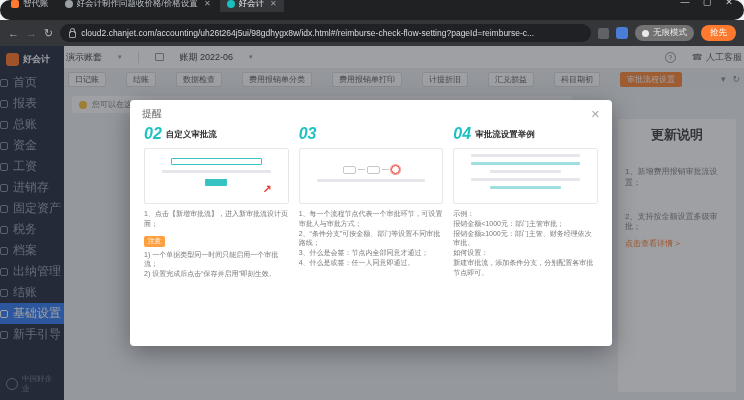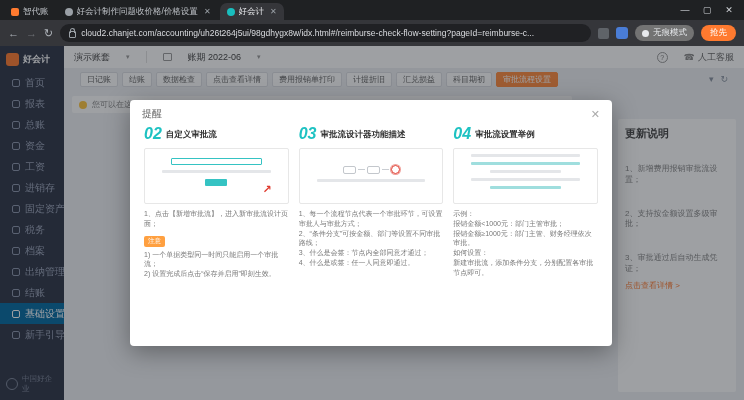--- a/index.html
+++ b/index.html
@@ -1,21 +1,21 @@
 <!DOCTYPE html>
 <html><head>
 <meta charset="utf-8">
 <style>
   * { box-sizing: border-box; margin: 0; padding: 0; }
   html, body { background: #1f2123; }
   body { width: 744px; height: 400px; font-family: "Liberation Sans", "DejaVu Sans", sans-serif; }
   .screen { position: relative; width: 744px; height: 400px; overflow: hidden; background: #f0f2f5; }
 
   
-  .tabstrip { height: 20px; background: #1f2123; display: flex; align-items: flex-end; padding: 0 4px; gap: 2px; }
+  .tabstrip { height: 20px; background: #1f2123; display: flex; align-items: flex-end; padding: 8px 4px; gap: 2px; border-radius: 10px; }
   .btab { display: flex; align-items: center; gap: 4px; height: 17px; padding: 0 7px; border-radius: 7px 7px 0 0; font-size: 8.5px; color: #bdc1c6; max-width: 170px; cursor: pointer; }
   .btab.active { background: #35363a; color: #e8eaed; }
   .fav { width: 8px; height: 8px; border-radius: 2px; flex: 0 0 auto; }
   .fav.orange { background: #ff7a2f; }
   .fav.gray { background: #9aa0a6; border-radius: 50%; }
   .fav.teal { background: #19bebe; border-radius: 50%; }
   .btab-label { overflow: hidden; text-overflow: ellipsis; white-space: nowrap; }
   .tclose { font-size: 8px; color: #9aa0a6; margin-left: 2px; }
   .winctl { margin-left: auto; display: flex; height: 20px; }
   .winctl span { width: 22px; text-align: center; font-size: 9px; color: #cfd2d6; line-height: 20px; }
@@ -32,51 +32,51 @@
   .incog { display: flex; align-items: center; gap: 4px; background: #737373; border-radius: 9px; height: 16px; padding: 0 7px; color: #e8eaed; font-size: 8.5px; flex: 0 0 auto; }
   .incog-dot { width: 7px; height: 7px; border-radius: 50%; background: #e8eaed; }
   .promo { height: 16px; border: none; border-radius: 9px; background: #ff7a2f; color: #fff; font-size: 8.5px; padding: 1px 9px; cursor: pointer; flex: 0 0 auto; }
 
   
   .app { position: relative; height: 354px; display: flex; background: #f0f2f5; }
   .sidebar { width: 64px; background: #2d3446; color: #9aa3b8; display: flex; flex-direction: column; flex: 0 0 auto; }
   .brand { display: flex; align-items: center; gap: 4px; height: 26px; padding: 0 6px; color: #fff; }
   .brand-icon { width: 13px; height: 13px; border-radius: 3px; background: #ff7a2f; flex: 0 0 auto; }
   .brand-name { font-size: 9px; font-weight: bold; white-space: nowrap; }
-  .sitem { display: flex; align-items: center; gap: 5px; height: 21px; padding: 0 12px; font-size: 10px; cursor: pointer; white-space: nowrap; }
+  .sitem { display: flex; align-items: center; gap: 5px; height: 21px; padding: 0 0; font-size: 12px; cursor: pointer; white-space: nowrap; }
   .sicon { width: 8px; height: 8px; border: 1px solid #8b94ab; border-radius: 2px; flex: 0 0 auto; }
-  .sitem.active { background: #0369a1; color: #fff; }
+  .sitem.active { background: #3b82f6; color: #fff; }
   .sitem.active .sicon { border-color: #fff; }
   .sfooter { margin-top: auto; display: flex; align-items: center; gap: 4px; padding: 6px; font-size: 7.5px; color: #7d8699; }
   .sfooter-icon { width: 12px; height: 12px; border-radius: 50%; border: 1px solid #7d8699; flex: 0 0 auto; }
 
   .main { flex: 1; display: flex; flex-direction: column; min-width: 0; }
-  .appheader { height: 22px; background: #fff; display: flex; align-items: center; gap: 16px; padding: 0 10px; font-size: 9px; color: #444; }
+  .appheader { height: 22px; background: #fff; display: flex; align-items: center; gap: 16px; padding: 0 2px; font-size: 9px; color: #444; }
   .caret { font-size: 7px; color: #999; }
   .vdiv { width: 1px; height: 12px; background: #e0e0e0; }
   .cal { width: 9px; height: 8px; border: 1px solid #999; border-radius: 1px; }
   .spacer { flex: 1; }
   .helpq { width: 11px; height: 11px; border-radius: 50%; border: 1px solid #999; color: #777; font-size: 7px; display: flex; align-items: center; justify-content: center; }
   .support { display: flex; align-items: center; gap: 3px; color: #666; }
   .support-icon { color: #888; font-size: 9px; }
 
-  .pilltabs { height: 22px; background: #eef0f3; display: flex; align-items: center; gap: 4px; padding: 0 16px; overflow: hidden; }
+  .pilltabs { height: 22px; background: #eef0f3; display: flex; align-items: center; gap: 20px; padding: 0 4px; overflow: hidden; }
   .pill { height: 15px; display: flex; align-items: center; padding: 0 6px; background: #fff; border: 1px solid #dcdfe4; border-radius: 2px; font-size: 8px; color: #666; white-space: nowrap; cursor: pointer; }
   .pill.active { background: #ff8a3d; border-color: #ff8a3d; color: #fff; }
   .pill-extra { margin-left: auto; display: flex; gap: 7px; color: #8892a0; font-size: 9px; }
 
   .content { position: relative; flex: 1; background: #f0f2f5; }
   .hintbar { position: absolute; left: 8px; top: 6px; width: 500px; height: 17px; background: #fff; border-radius: 2px; display: flex; align-items: center; gap: 5px; padding: 0 7px; font-size: 8px; color: #888; overflow: hidden; white-space: nowrap; }
   .bulb { width: 8px; height: 8px; border-radius: 50%; background: #ffc53d; flex: 0 0 auto; }
   .lpanel { position: absolute; left: 8px; top: 29px; bottom: 8px; width: 56px; background: #fff; border-radius: 2px; padding: 5px 4px; font-size: 8px; color: #666; }
   .lpanel-title { font-weight: bold; color: #555; margin-bottom: 6px; }
   .lpanel-item { height: 15px; line-height: 15px; padding: 0 4px; border-radius: 2px; margin-bottom: 3px; white-space: nowrap; overflow: hidden; cursor: pointer; }
   .lpanel-item.active { background: #00b4b4; color: #fff; }
   .rpanel { position: absolute; right: 8px; top: 29px; bottom: 8px; width: 118px; background: #fff; border-radius: 2px; padding: 7px; font-size: 8px; color: #888; overflow: hidden; }
-  .rpanel-title { font-weight: bold; color: #444; margin-bottom: 14px; font-size: 11px; }
+  .rpanel-title { font-weight: bold; color: #444; margin-bottom: 14px; font-size: 13px; text-align: center; }
   .rpanel-line { margin-bottom: 3px; line-height: 1.35; margin-top: 23px; }
   .rpanel-link { color: #ff7a2f; margin-top: 5px; cursor: pointer; }
 
   
   .overlay { position: absolute; inset: 0; background: rgba(25, 28, 36, .42); z-index: 5; }
   .modal { position: absolute; left: 130px; top: 54px; width: 482px; height: 246px; background: #fff; border-radius: 4px; box-shadow: 0 6px 24px rgba(0, 0, 0, .35); z-index: 10; display: flex; flex-direction: column; justify-content: center; }
   .modal-head { display: flex; align-items: center; justify-content: space-between; padding: 7px 12px 3px; }
   .modal-title { font-size: 10px; color: #666; }
   .modal-close { font-size: 11px; color: #aaa; cursor: pointer; line-height: 1; }
   .modal-body { display: flex; gap: 10px; padding: 2px 14px 10px; flex: 1; overflow: hidden; }
@@ -225,42 +225,41 @@
         <span class="support">
             <span class="support-icon">☎</span>
             <span>人工客服</span>
           </span>
       </div>
 
       <div class="pilltabs">
         <span class="pill">日记账</span>
         <span class="pill">结账</span>
         <span class="pill">数据检查</span>
-        <span class="pill">点击查看详情</span>
+        <span class="pill">费用报销单分类</span>
         <span class="pill">费用报销单打印</span>
         <span class="pill">计提折旧</span>
         <span class="pill">汇兑损益</span>
         <span class="pill">科目期初</span>
         <span class="pill active">审批流程设置</span>
         <span class="pill-extra">
             <span>▾</span>
             <span>↻</span>
           </span>
       </div>
 
       <div class="content">
         <div class="hintbar">
           <span class="bulb"></span>
           <span>您可以在这里为费用报销单设置审批流程，单据审批通过后可自动生成凭证</span>
         </div>
         <div class="rpanel">
           <div class="rpanel-title">更新说明</div>
           <div class="rpanel-line">1、新增费用报销审批流设置；</div>
           <div class="rpanel-line">2、支持按金额设置多级审批；</div>
-          <div class="rpanel-line">3、审批通过后自动生成凭证；</div>
           <div class="rpanel-link">点击查看详情 &gt;</div>
         </div>
       </div>
 
     </div>
 
     <div class="overlay"></div>
 
     <div class="modal">
       <div class="modal-head">
@@ -283,21 +282,20 @@
           </div>
           <div class="step-desc">1、点击【新增审批流】，进入新审批流设计页面；</div>
           <span class="step-tag">注意</span>
           <div class="step-desc">1) 一个单据类型同一时间只能启用一个审批流；
 2) 设置完成后点击“保存并启用”即刻生效。</div>
         </div>
 
         <div class="step">
           <div class="step-head">
             <span class="step-num">03</span>
-            <span class="step-title">审批流设计器功能描述</span>
           </div>
           <div class="thumb">
             <div class="flow-row">
               <span class="fnode"></span>
               <span class="fline"></span>
               <span class="fnode"></span>
               <span class="fline"></span>
               <span class="fnode ring"></span>
             </div>
             <div class="mock-line"></div>

